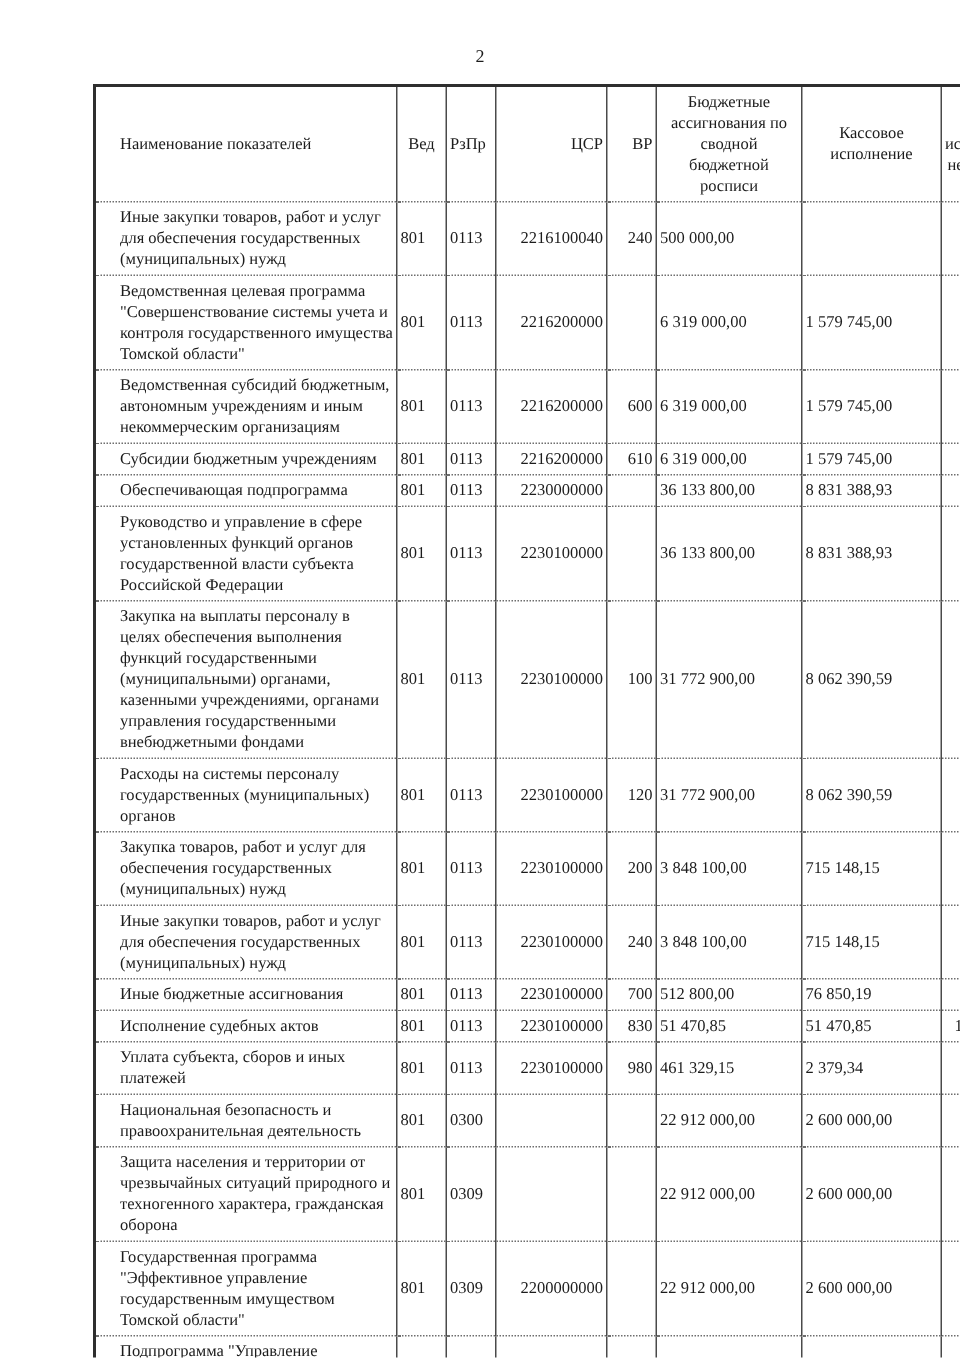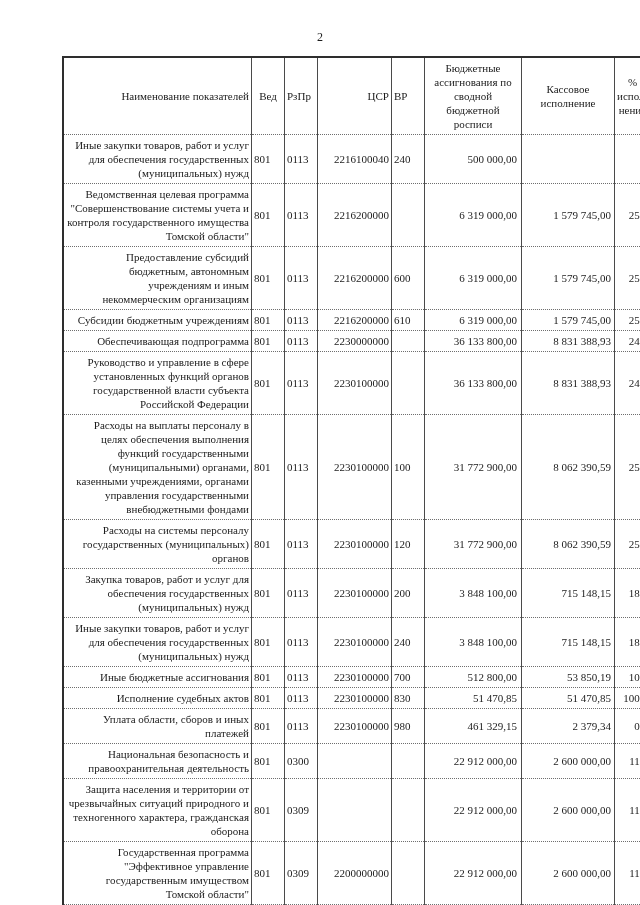--- a/index.html
+++ b/index.html
@@ -37,27 +37,27 @@
     border-right: 1px solid #4a4a4a;
     border-top: 1px dotted #6e6e6e;
     border-bottom: 1px dotted #6e6e6e;
     overflow: hidden;
   }
   th {
     text-align: center;
     white-space: pre-line;
     margin-top: 16px;
   }
-  .col-name   { width: 182px; text-align: right; padding-left: 3px; }
+  .col-name   { width: 182px; text-align: left; padding-left: 16px; }
   .col-ved    { width: 28px;  }
   .col-rzpr   { width: 28px;  text-align: left; }
   .col-csr    { width: 69px;  text-align: right; }
-  .col-vr     { width: 28px;  text-align: left; }
-  .col-budget { width: 92px;  text-align: right; padding-right: 4px; }
-  .col-cash   { width: 88px;  text-align: right; padding-right: 3px; }
+  .col-vr     { width: 28px;  text-align: right; }
+  .col-budget { width: 92px;  padding-right: 4px; }
+  .col-cash   { width: 88px;  text-align: left; padding-right: 3px; }
   .col-pct    { width: 31px;  text-align: right; padding-right: 2px; }
   th.col-budget, th.col-cash, th.col-pct { text-align: center; padding-right: 2px; }
 </style>
 </head>
 <body>
 
 <div class="page">
   <div class="page-number">2</div>
   <table class="budget-table">
     <thead>
@@ -94,21 +94,21 @@
           <td class="col-name">Ведомственная целевая программа "Совершенствование системы учета и контроля государственного имущества Томской области"</td>
           <td class="col-ved">801</td>
           <td class="col-rzpr">0113</td>
           <td class="col-csr">2216200000</td>
           <td class="col-vr"></td>
           <td class="col-budget">6 319 000,00</td>
           <td class="col-cash">1 579 745,00</td>
           <td class="col-pct">25,0</td>
         </tr>
         <tr>
-          <td class="col-name">Предоставление субсидий бюджетным, автономным учреждениям и иным некоммерческим организациям</td>
+          <td class="col-name">Ведомственная субсидий бюджетным, автономным учреждениям и иным некоммерческим организациям</td>
           <td class="col-ved">801</td>
           <td class="col-rzpr">0113</td>
           <td class="col-csr">2216200000</td>
           <td class="col-vr">600</td>
           <td class="col-budget">6 319 000,00</td>
           <td class="col-cash">1 579 745,00</td>
           <td class="col-pct">25,0</td>
         </tr>
         <tr>
           <td class="col-name">Субсидии бюджетным учреждениям</td>
@@ -134,21 +134,21 @@
           <td class="col-name">Руководство и управление в сфере установленных функций органов государственной власти субъекта Российской Федерации</td>
           <td class="col-ved">801</td>
           <td class="col-rzpr">0113</td>
           <td class="col-csr">2230100000</td>
           <td class="col-vr"></td>
           <td class="col-budget">36 133 800,00</td>
           <td class="col-cash">8 831 388,93</td>
           <td class="col-pct">24,4</td>
         </tr>
         <tr>
-          <td class="col-name">Расходы на выплаты персоналу в целях обеспечения выполнения функций государственными (муниципальными) органами, казенными учреждениями, органами управления государственными внебюджетными фондами</td>
+          <td class="col-name">Закупка на выплаты персоналу в целях обеспечения выполнения функций государственными (муниципальными) органами, казенными учреждениями, органами управления государственными внебюджетными фондами</td>
           <td class="col-ved">801</td>
           <td class="col-rzpr">0113</td>
           <td class="col-csr">2230100000</td>
           <td class="col-vr">100</td>
           <td class="col-budget">31 772 900,00</td>
           <td class="col-cash">8 062 390,59</td>
           <td class="col-pct">25,4</td>
         </tr>
         <tr>
           <td class="col-name">Расходы на системы персоналу государственных (муниципальных) органов</td>
@@ -180,35 +180,35 @@
           <td class="col-cash">715 148,15</td>
           <td class="col-pct">18,6</td>
         </tr>
         <tr>
           <td class="col-name">Иные бюджетные ассигнования</td>
           <td class="col-ved">801</td>
           <td class="col-rzpr">0113</td>
           <td class="col-csr">2230100000</td>
           <td class="col-vr">700</td>
           <td class="col-budget">512 800,00</td>
-          <td class="col-cash">53 850,19</td>
+          <td class="col-cash">76 850,19</td>
           <td class="col-pct">10,5</td>
         </tr>
         <tr>
           <td class="col-name">Исполнение судебных актов</td>
           <td class="col-ved">801</td>
           <td class="col-rzpr">0113</td>
           <td class="col-csr">2230100000</td>
           <td class="col-vr">830</td>
           <td class="col-budget">51 470,85</td>
           <td class="col-cash">51 470,85</td>
           <td class="col-pct">100,0</td>
         </tr>
         <tr>
-          <td class="col-name">Уплата области, сборов и иных платежей</td>
+          <td class="col-name">Уплата субъекта, сборов и иных платежей</td>
           <td class="col-ved">801</td>
           <td class="col-rzpr">0113</td>
           <td class="col-csr">2230100000</td>
           <td class="col-vr">980</td>
           <td class="col-budget">461 329,15</td>
           <td class="col-cash">2 379,34</td>
           <td class="col-pct">0,5</td>
         </tr>
         <tr>
           <td class="col-name">Национальная безопасность и правоохранительная деятельность</td>

